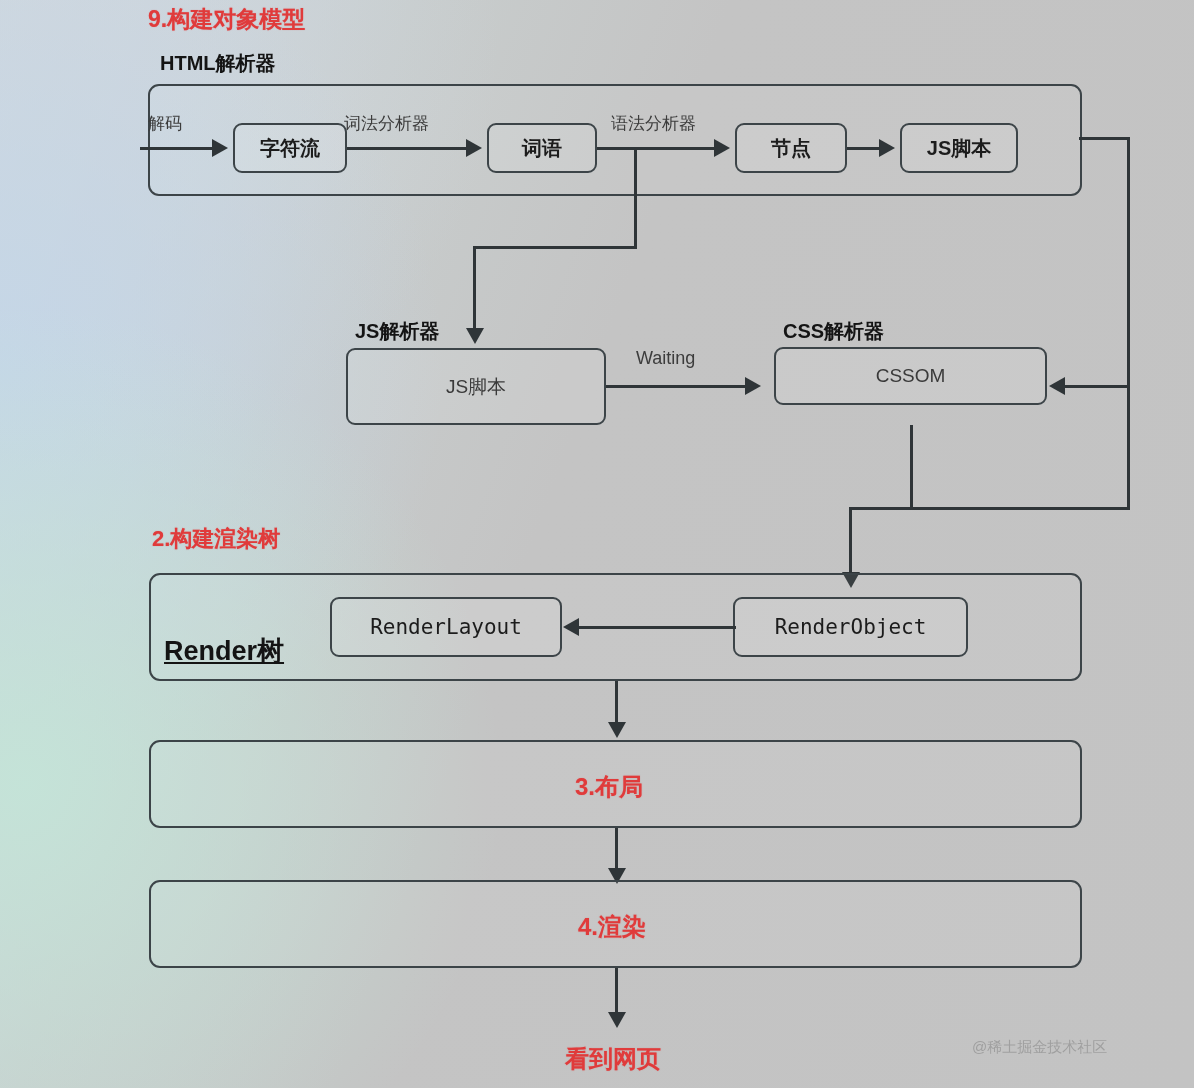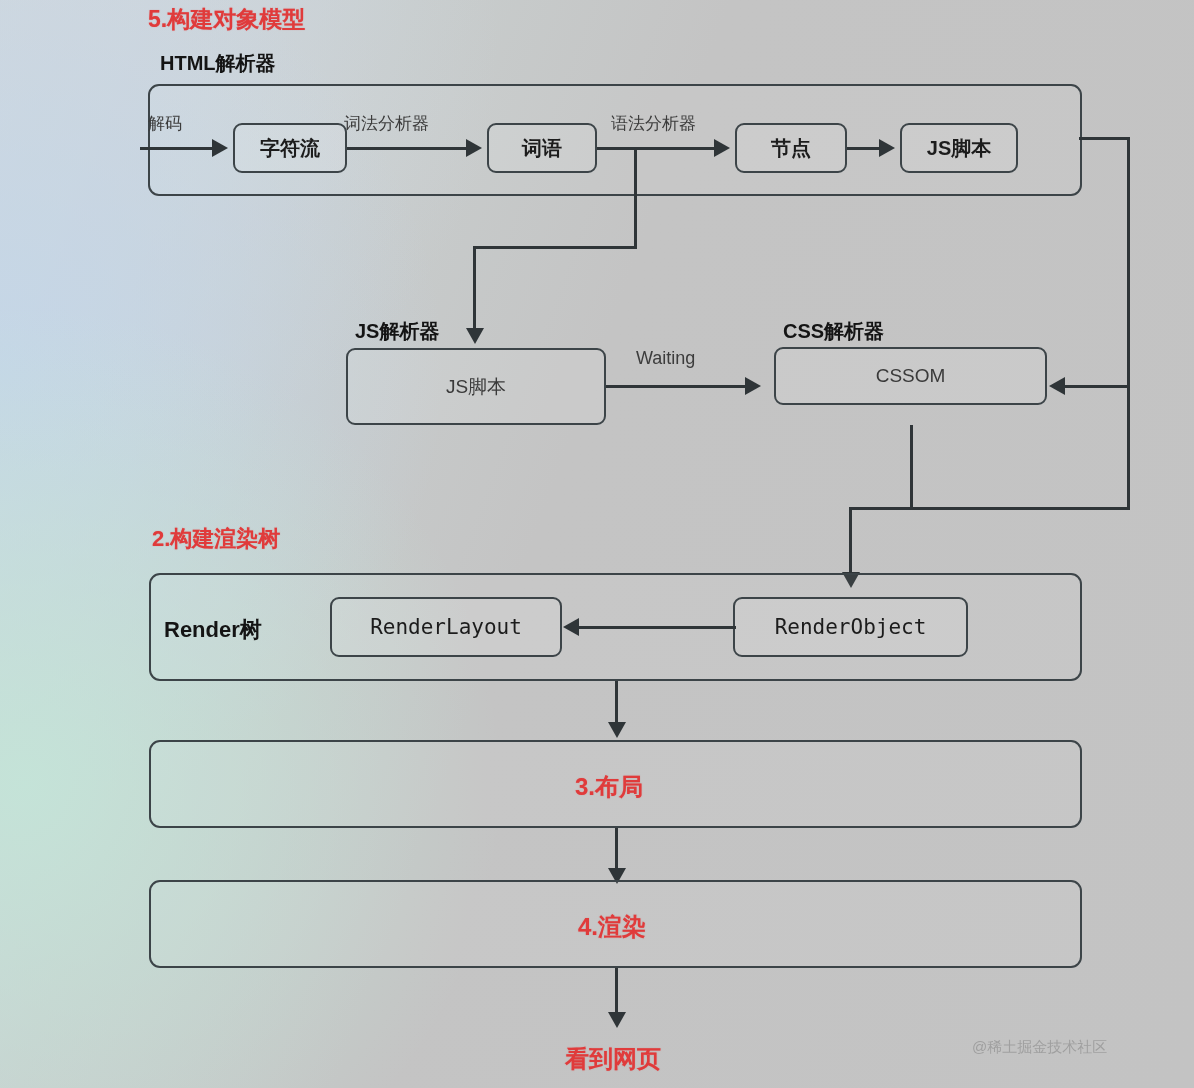--- a/index.html
+++ b/index.html
@@ -42,21 +42,21 @@
   .ar-r{border-top:9px solid transparent;border-bottom:9px solid transparent;border-left:16px solid #2f3538;}
   .ar-l{border-top:9px solid transparent;border-bottom:9px solid transparent;border-right:16px solid #2f3538;}
   .ar-d{border-left:9px solid transparent;border-right:9px solid transparent;border-top:16px solid #2f3538;}
   .wm{position:absolute;color:#9a9a9a;font-size:15px;white-space:nowrap;opacity:.85;}
 </style>
 </head>
 <body>
 
 <div id="stage">
 
-  <div class="red" style="left:148px;top:4px;font-size:23px;">5.构建对象模型</div>
+  <div class="red" style="left:148px;top:4px;font-size:23px;">9.构建对象模型</div>
   <div class="lbl" style="left:160px;top:50px;font-size:20px;">HTML解析器</div>
 
   <div class="container" style="left:148px;top:84px;width:934px;height:112px;"></div>
 
   <div class="box bold" style="left:233px;top:123px;width:114px;height:50px;font-size:20px;">字符流</div>
   <div class="box bold" style="left:487px;top:123px;width:110px;height:50px;font-size:20px;">词语</div>
   <div class="box bold" style="left:735px;top:123px;width:112px;height:50px;font-size:20px;">节点</div>
   <div class="box bold" style="left:900px;top:123px;width:118px;height:50px;font-size:20px;">JS脚本</div>
 
   <div class="edge" style="left:148px;top:112px;font-size:17px;">解码</div>
@@ -96,21 +96,21 @@
   <div class="ar ar-r" style="left:745px;top:377px;"></div>
 
   <div class="ln lnv" style="left:910px;top:425px;height:85px;"></div>
   <div class="ln lnh" style="left:849px;top:507px;width:281px;"></div>
   <div class="ln lnv" style="left:849px;top:507px;height:69px;"></div>
   <div class="ar ar-d" style="left:842px;top:572px;"></div>
 
   <div class="red" style="left:152px;top:524px;font-size:22px;">2.构建渲染树</div>
 
   <div class="container" style="left:149px;top:573px;width:933px;height:108px;"></div>
-  <div class="lbl" style="left:164px;top:615px;font-size:22px;">Render树</div>
+  <div class="lbl" style="left:164px;top:633px;font-size:27px;text-decoration:underline;">Render树</div>
   <div class="box mono" style="left:330px;top:597px;width:232px;height:60px;font-size:21px;">RenderLayout</div>
   <div class="box mono" style="left:733px;top:597px;width:235px;height:60px;font-size:21px;">RenderObject</div>
   <div class="ln lnh" style="left:578px;top:626px;width:158px;"></div>
   <div class="ar ar-l" style="left:563px;top:618px;"></div>
 
   <div class="ln lnv" style="left:615px;top:681px;height:47px;"></div>
   <div class="ar ar-d" style="left:608px;top:722px;"></div>
   <div class="container" style="left:149px;top:740px;width:933px;height:88px;"></div>
   <div class="red" style="left:575px;top:771px;font-size:24px;">3.布局</div>
 

